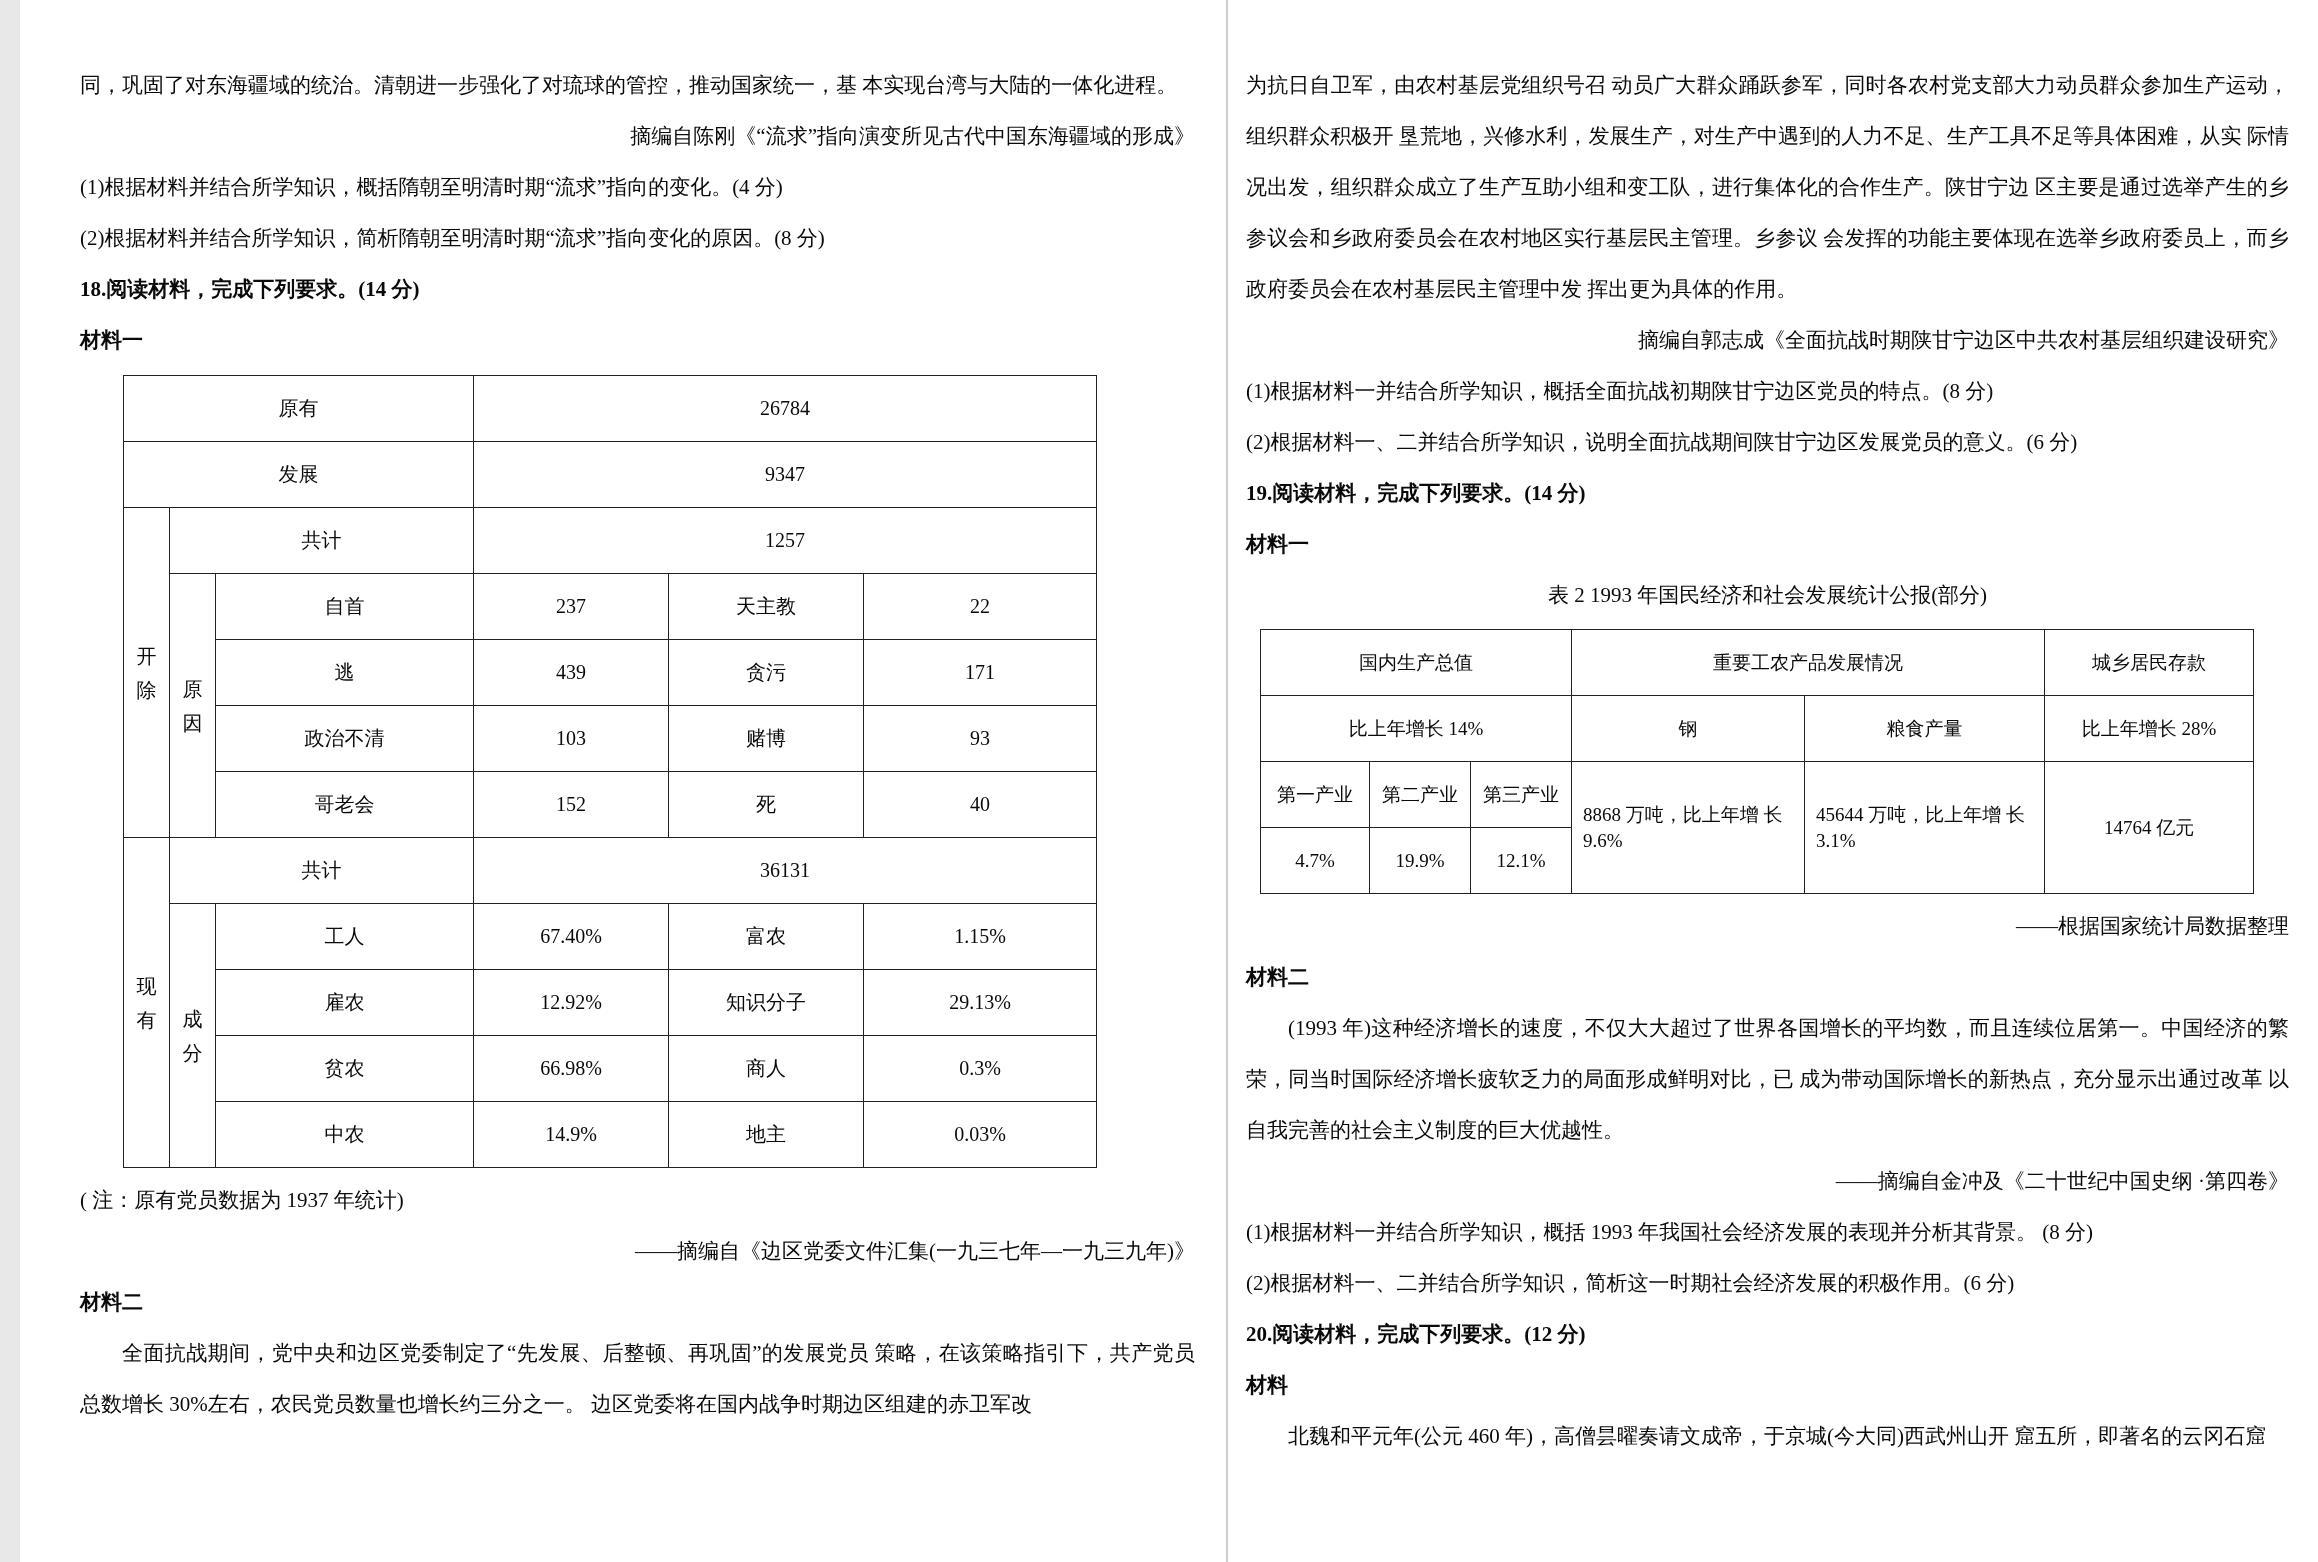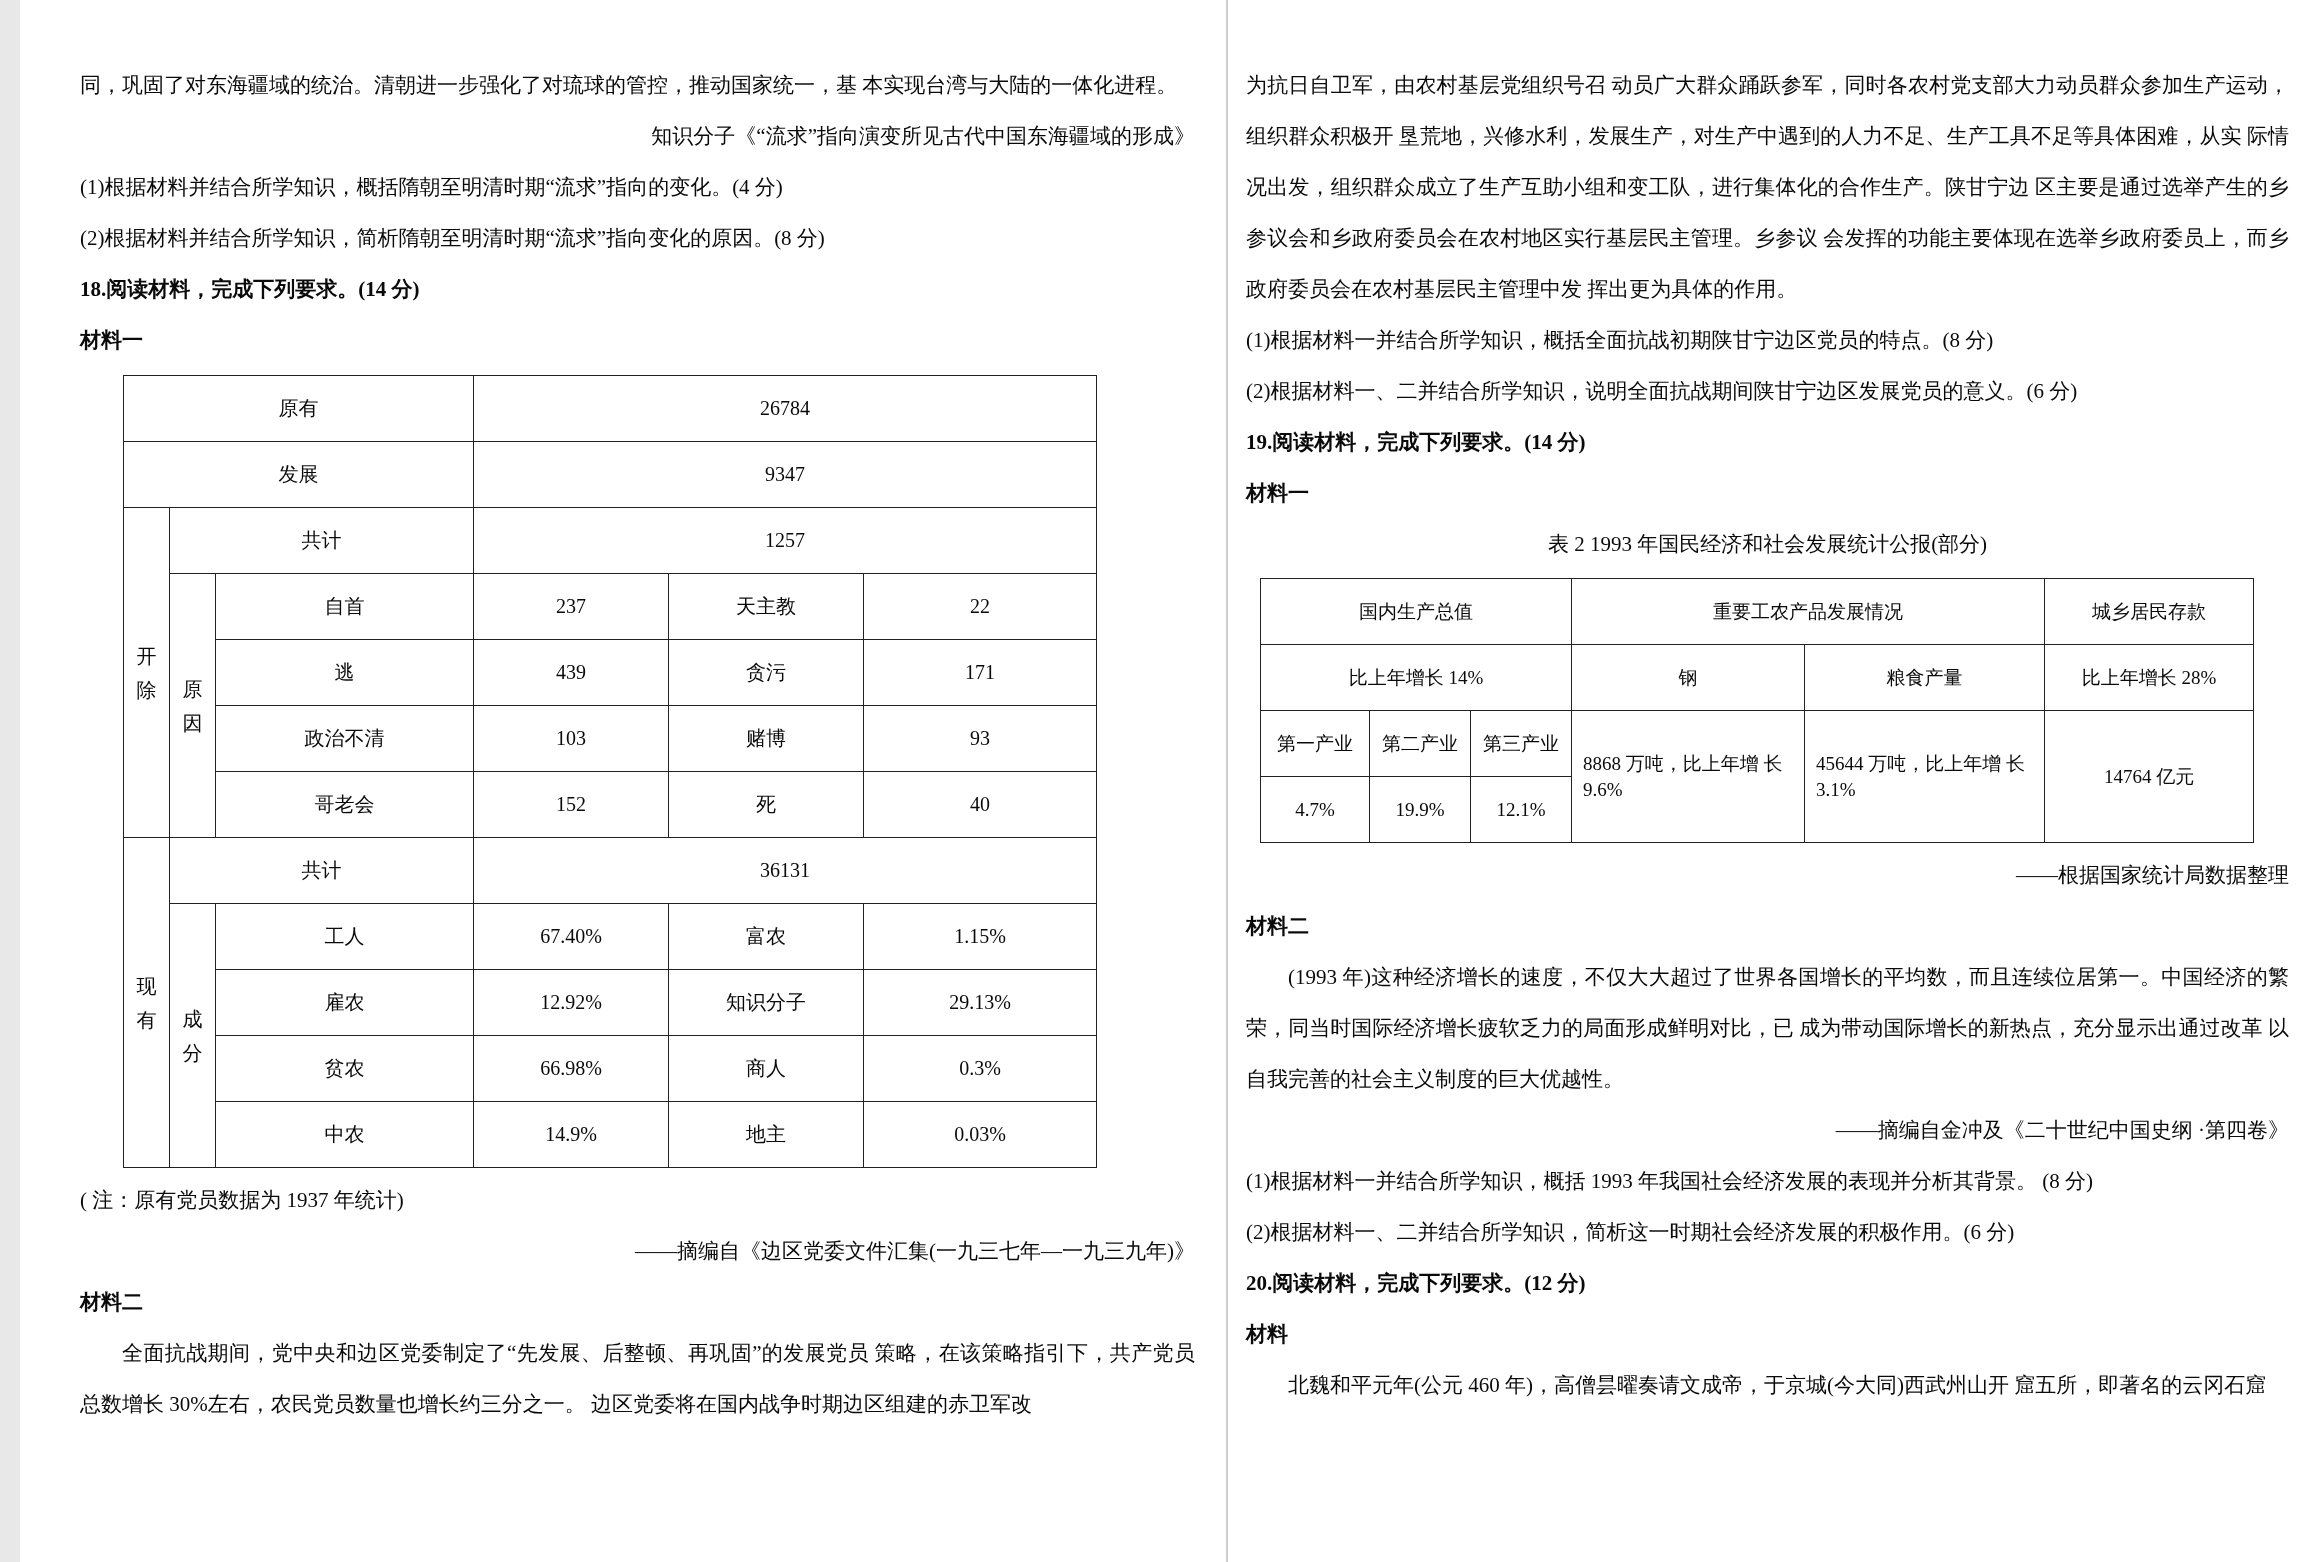--- a/index.html
+++ b/index.html
@@ -66,21 +66,21 @@
 </head>
 <body>
 
 <div class="page">
 
   <div class="divider"></div>
 
   <section class="col col-left">
 
     <p class="para">同，巩固了对东海疆域的统治。清朝进一步强化了对琉球的管控，推动国家统一，基 本实现台湾与大陆的一体化进程。</p>
-    <p class="source">知识分子《“流求”指向演变所见古代中国东海疆域的形成》</p>
+    <p class="source">摘编自陈刚《“流求”指向演变所见古代中国东海疆域的形成》</p>
     <p class="para">(1)根据材料并结合所学知识，概括隋朝至明清时期“流求”指向的变化。(4 分)</p>
     <p class="para">(2)根据材料并结合所学知识，简析隋朝至明清时期“流求”指向变化的原因。(8 分)</p>
     <p class="para stem">18.阅读材料，完成下列要求。(14 分)</p>
     <p class="mat-label">材料一</p>
 
     <table class="t t1">
       <colgroup>
         <col style="width:46px">
           <col style="width:46px">
           <col style="width:258px">
@@ -163,20 +163,21 @@
     <p class="note">( 注：原有党员数据为 1937 年统计)</p>
     <p class="source">——摘编自《边区党委文件汇集(一九三七年—一九三九年)》</p>
     <p class="mat-label">材料二</p>
     <p class="para indent">全面抗战期间，党中央和边区党委制定了“先发展、后整顿、再巩固”的发展党员 策略，在该策略指引下，共产党员总数增长 30%左右，农民党员数量也增长约三分之一。 边区党委将在国内战争时期边区组建的赤卫军改</p>
 
   </section>
 
   <section class="col col-right">
 
     <p class="para">为抗日自卫军，由农村基层党组织号召 动员广大群众踊跃参军，同时各农村党支部大力动员群众参加生产运动，组织群众积极开 垦荒地，兴修水利，发展生产，对生产中遇到的人力不足、生产工具不足等具体困难，从实 际情况出发，组织群众成立了生产互助小组和变工队，进行集体化的合作生产。陕甘宁边 区主要是通过选举产生的乡参议会和乡政府委员会在农村地区实行基层民主管理。乡参议 会发挥的功能主要体现在选举乡政府委员上，而乡政府委员会在农村基层民主管理中发 挥出更为具体的作用。</p>
+    <p class="source">摘编自郭志成《全面抗战时期陕甘宁边区中共农村基层组织建设研究》</p>
     <p class="para">(1)根据材料一并结合所学知识，概括全面抗战初期陕甘宁边区党员的特点。(8 分)</p>
     <p class="para">(2)根据材料一、二并结合所学知识，说明全面抗战期间陕甘宁边区发展党员的意义。(6 分)</p>
     <p class="para stem">19.阅读材料，完成下列要求。(14 分)</p>
     <p class="mat-label">材料一</p>
     <p class="t2-title">表 2 1993 年国民经济和社会发展统计公报(部分)</p>
 
     <table class="t t2">
       <colgroup>
         <col style="width:109px">
           <col style="width:101px">

